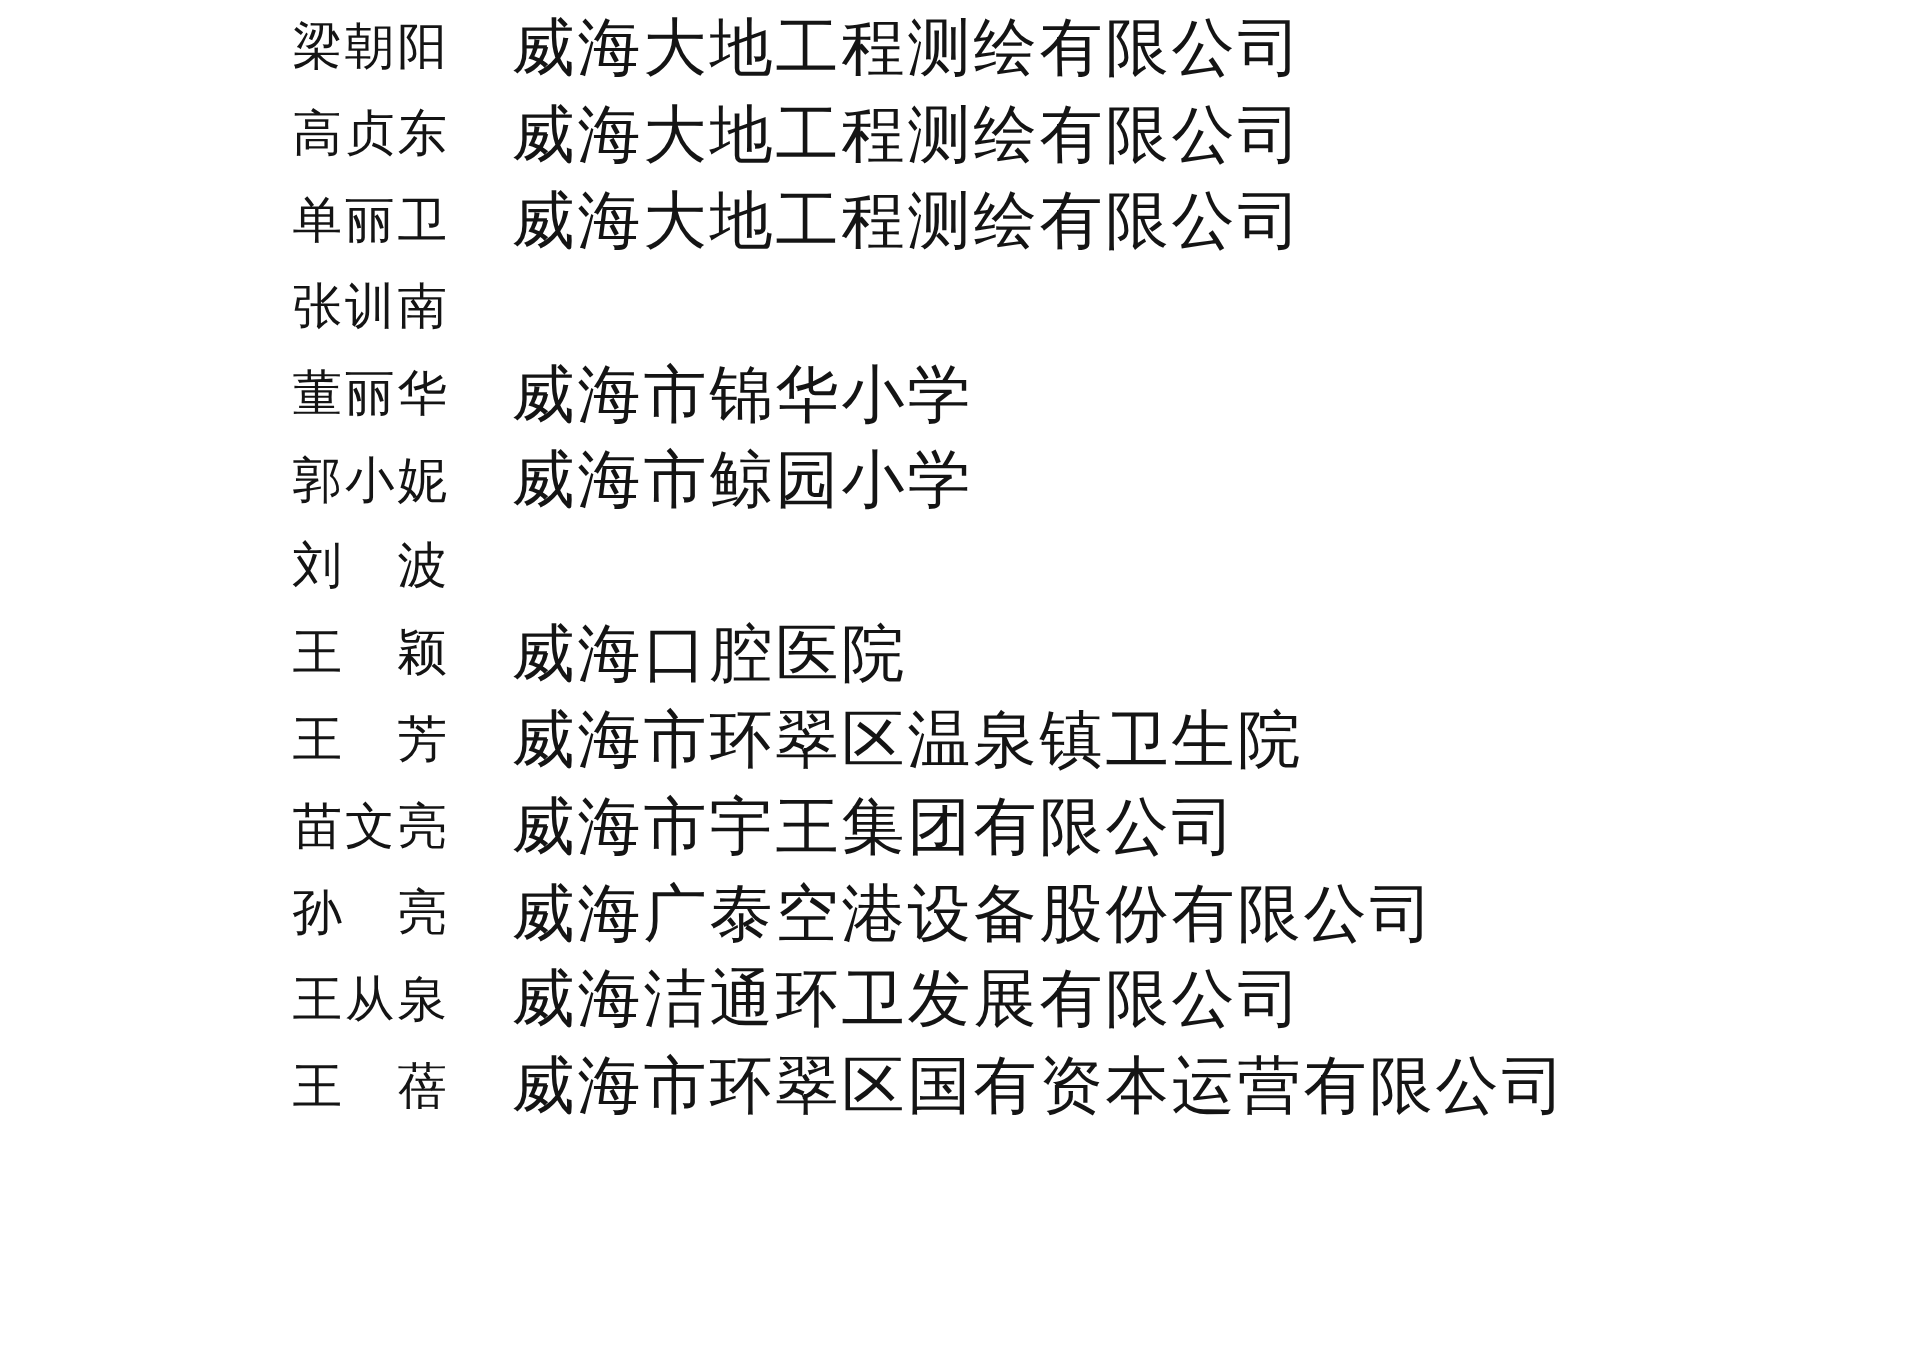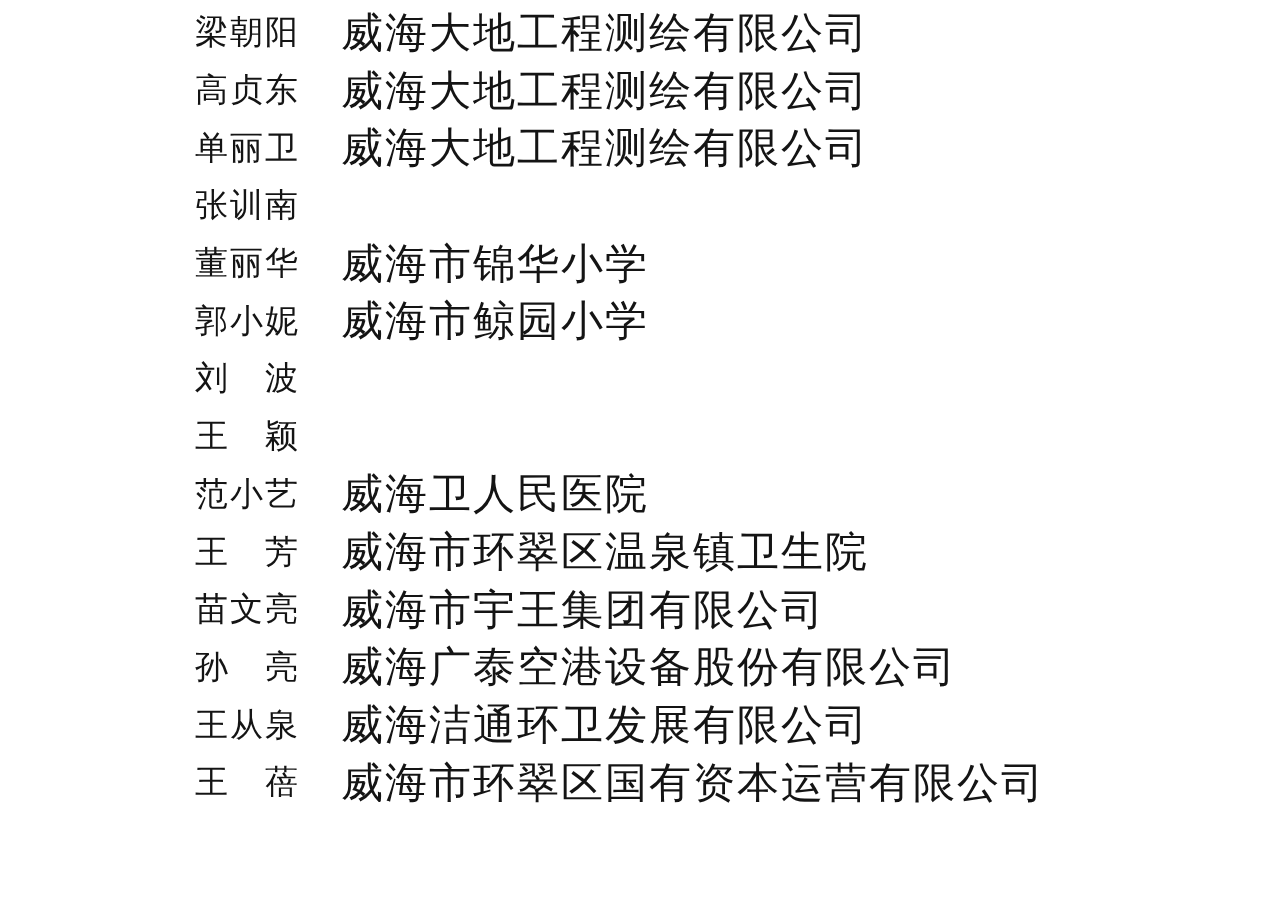--- a/index.html
+++ b/index.html
@@ -78,26 +78,23 @@
         <span class="name">郭小妮</span>
         <span class="org">威海市鲸园小学</span>
       </div>
 
       <div class="row">
         <span class="name">刘　波</span>
       </div>
 
       <div class="row">
         <span class="name">王　颖</span>
+        <span class="org">威海口腔医院</span>
       </div>
 
-      <div class="row">
-        <span class="name">范小艺</span>
-        <span class="org">威海卫人民医院</span>
-      </div>
 
       <div class="row">
         <span class="name">王　芳</span>
         <span class="org">威海市环翠区温泉镇卫生院</span>
       </div>
 
       <div class="row">
         <span class="name">苗文亮</span>
         <span class="org">威海市宇王集团有限公司</span>
       </div>

